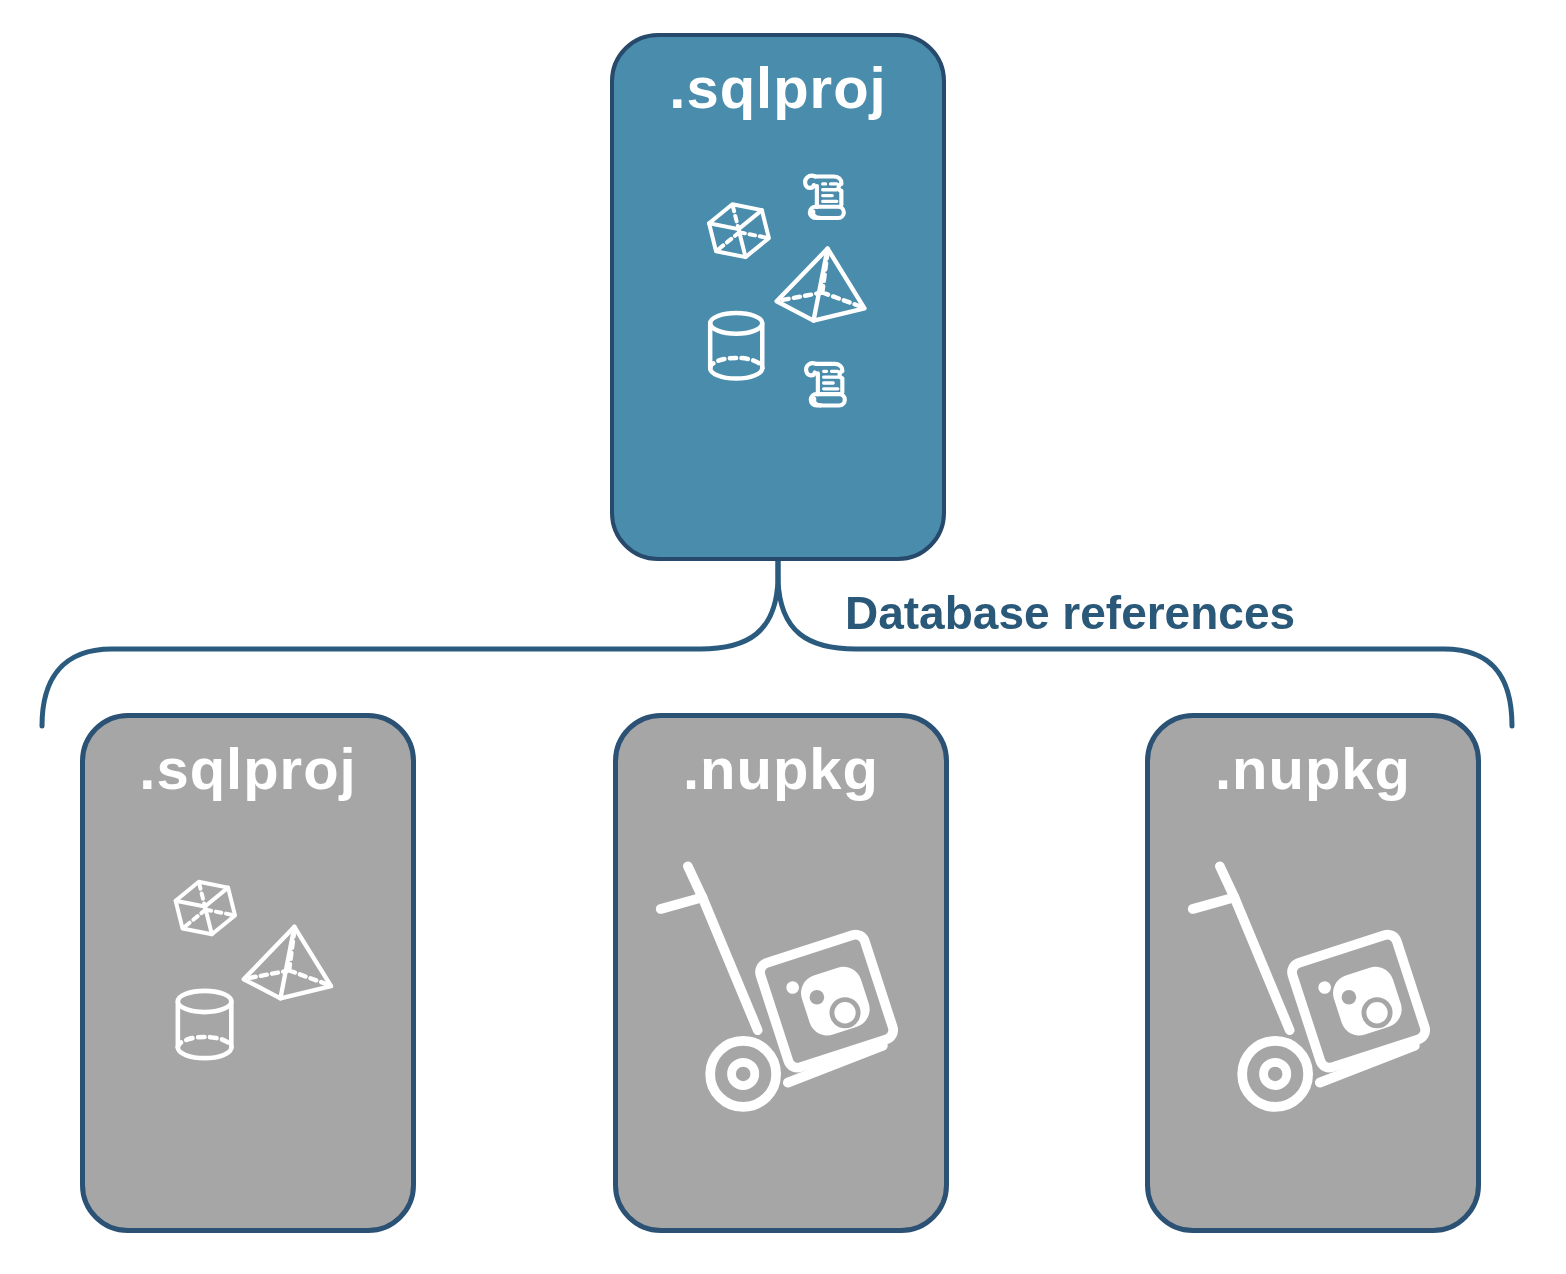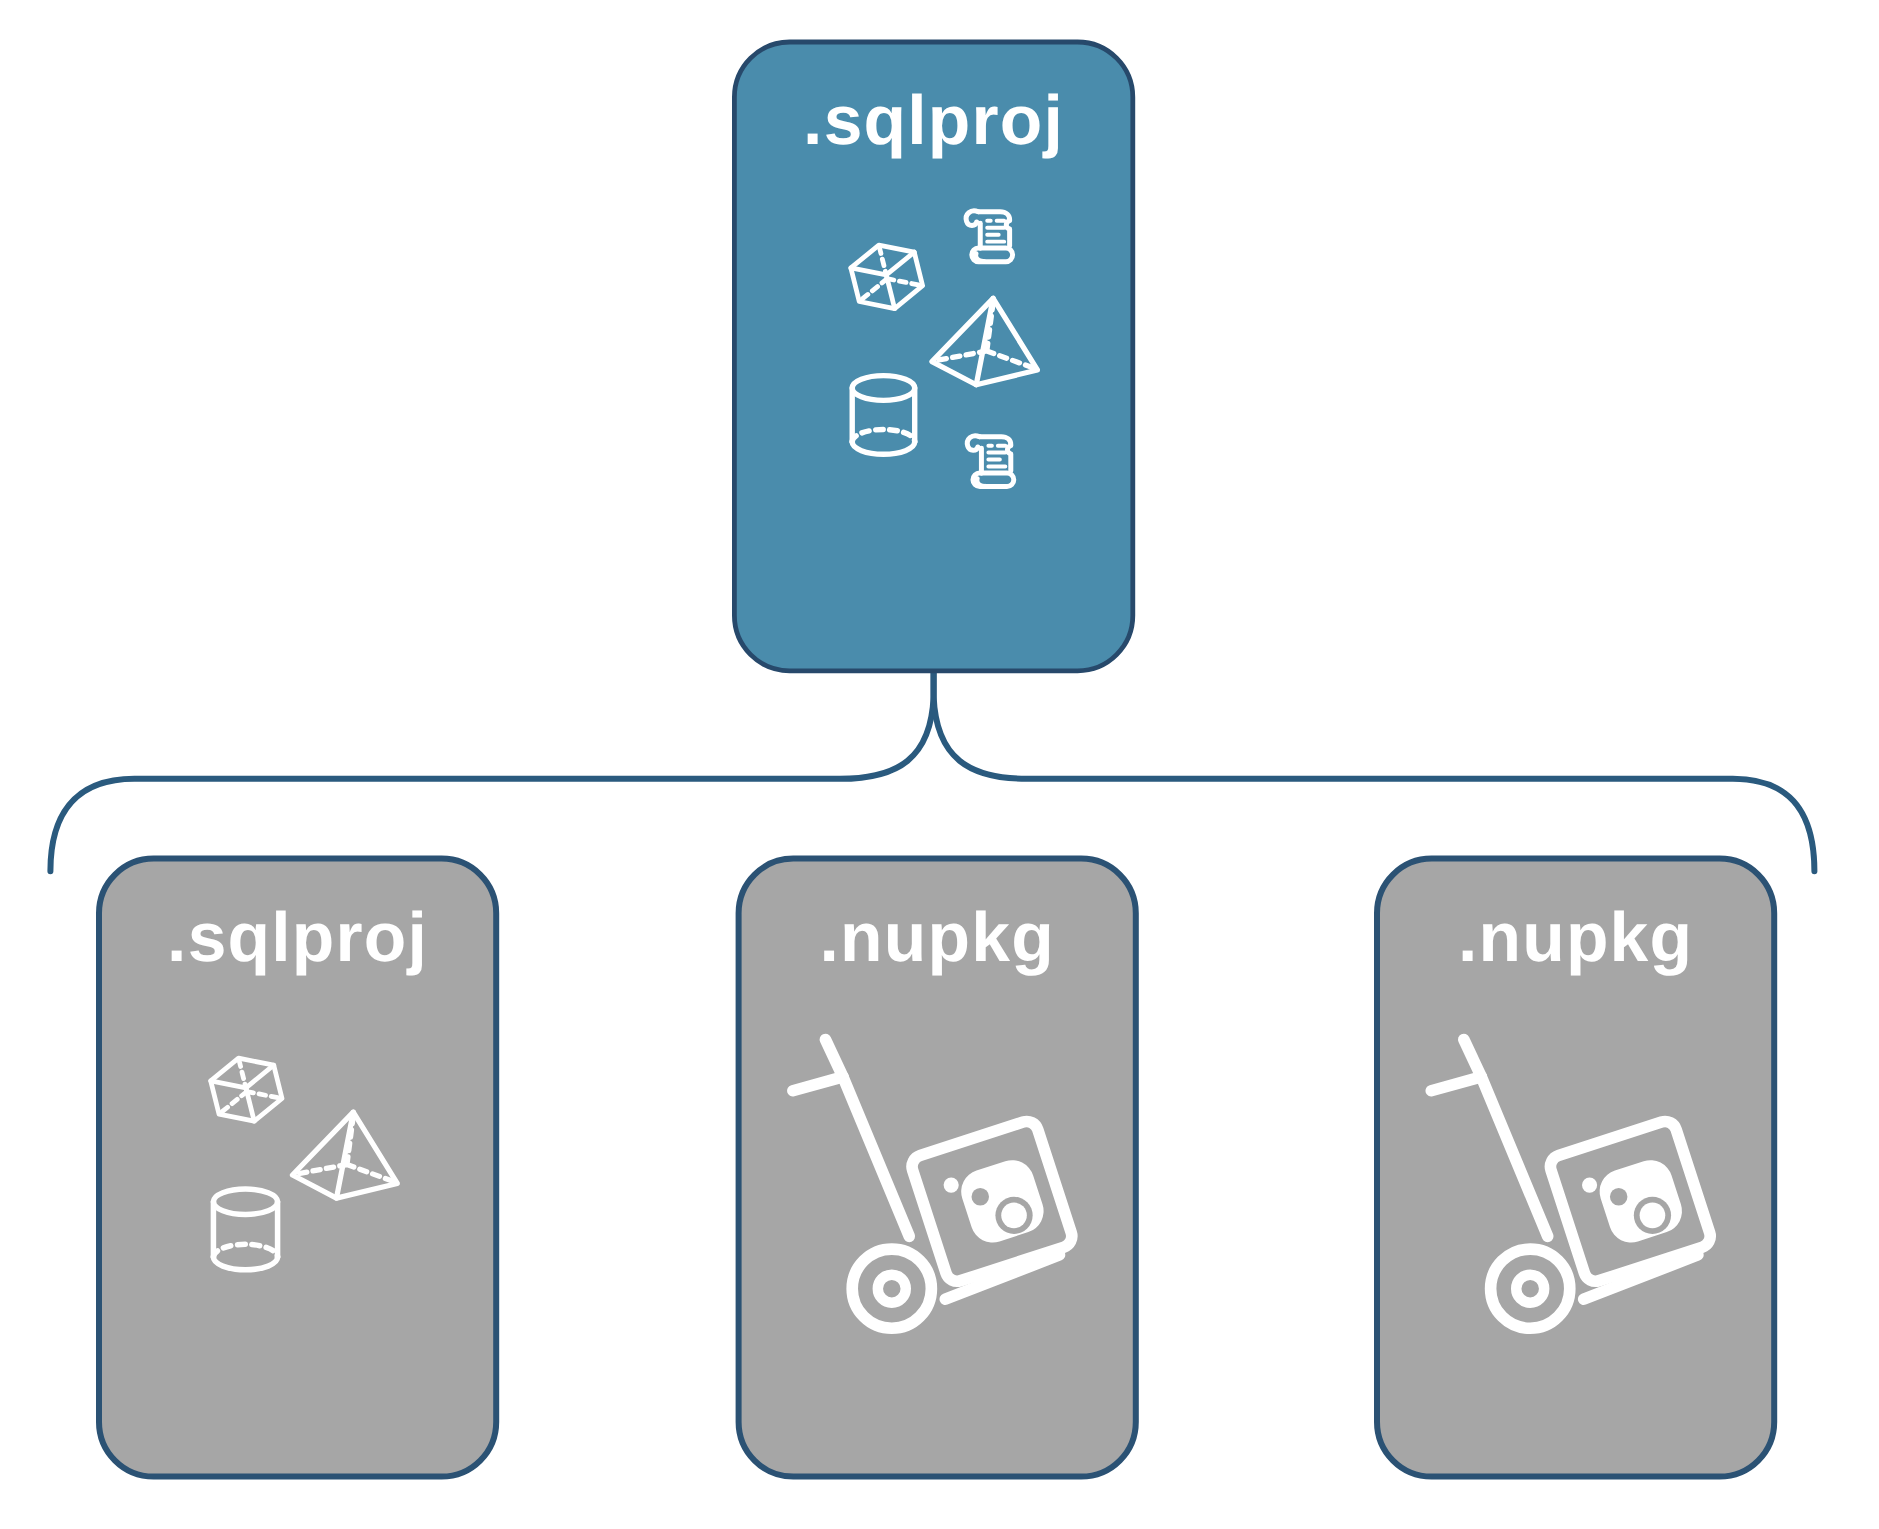--- a/index.html
+++ b/index.html
@@ -23,21 +23,21 @@
   }
   .node-child{
     background:var(--child-fill,#A6A6A6);
     border:5px solid var(--child-border,#2B5274);
     top:713px;width:336px;height:520px;
   }
   .node-child.c0{left:80px;}
   .node-child.c1{left:613px;}
   .node-child.c2{left:1145px;}
   .node-title{
-    margin-top:30px;
+    margin-top:17px;
     font-size:58px;
     font-weight:700;
     color:#ffffff;
     letter-spacing:1px;
   }
   .icon-layer{position:absolute;left:0;top:0;width:100%;height:100%;}
   .connector-layer{position:absolute;left:0;top:0;width:1566px;height:1274px;pointer-events:none;}
   .connector-label{
     position:absolute;
     left:845px;top:586px;
@@ -55,20 +55,21 @@
 </head>
 <body>
 
 <div class="canvas">
 
   <svg class="connector-layer" viewBox="0 0 1566 1274">
     <path class="brace" d="M778 559 L778 580 C776 632 748 649 700 649 L112 649 C60 649 42 682 42 726"></path>
     <path class="brace" d="M778 559 L778 580 C780 632 808 649 856 649 L1444 649 C1496 649 1512 682 1512 726"></path>
   </svg>
 
+  <div class="connector-label">Database references</div>
 
   <div class="node node-root">
     <div class="node-title">.sqlproj</div>
     <svg class="icon-layer" viewBox="0 0 336 528">
 
       <g transform="translate(87,160) scale(0.82) rotate(-14 50 44)">
         <path class="stroke" d="M50 10 L84 26 L84 62 L50 78 L16 62 L16 26 Z"></path>
         <path class="stroke" d="M16 26 L50 42 L84 26"></path>
         <path class="stroke" d="M50 42 L50 78"></path>
         <path class="stroke dash" d="M50 12 L50 46 M50 46 L16 62 M50 46 L84 62"></path>

